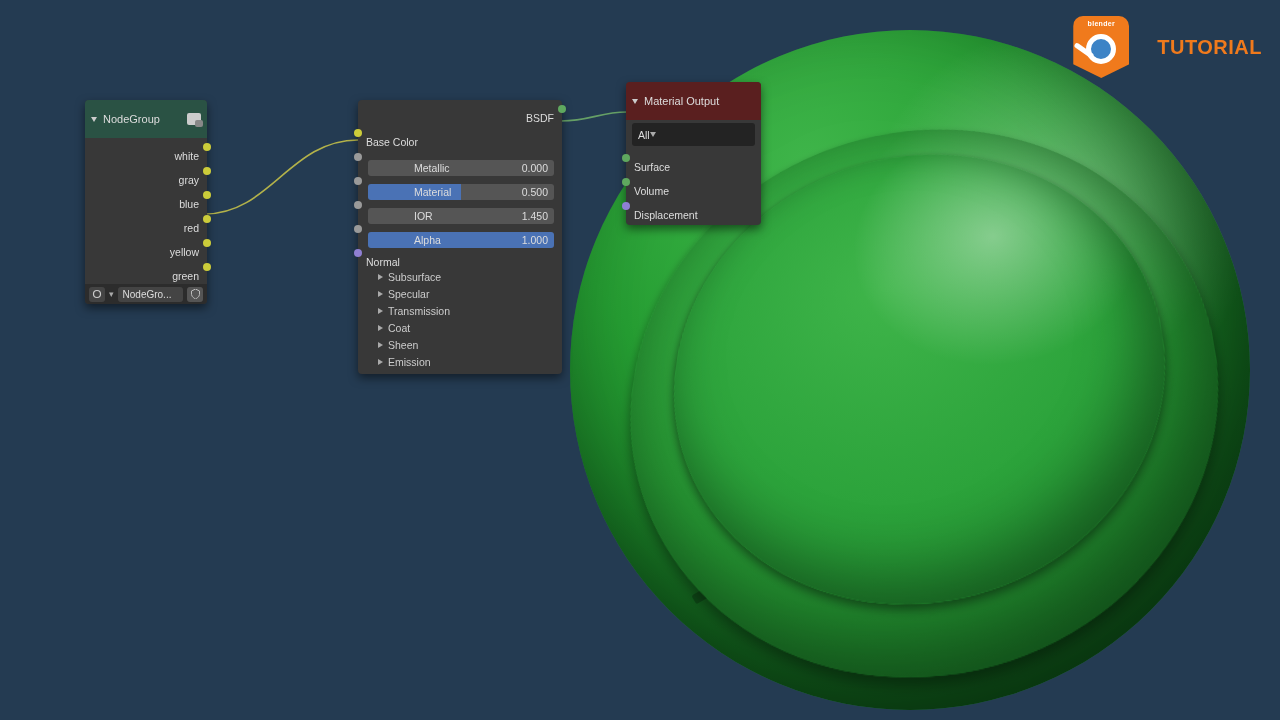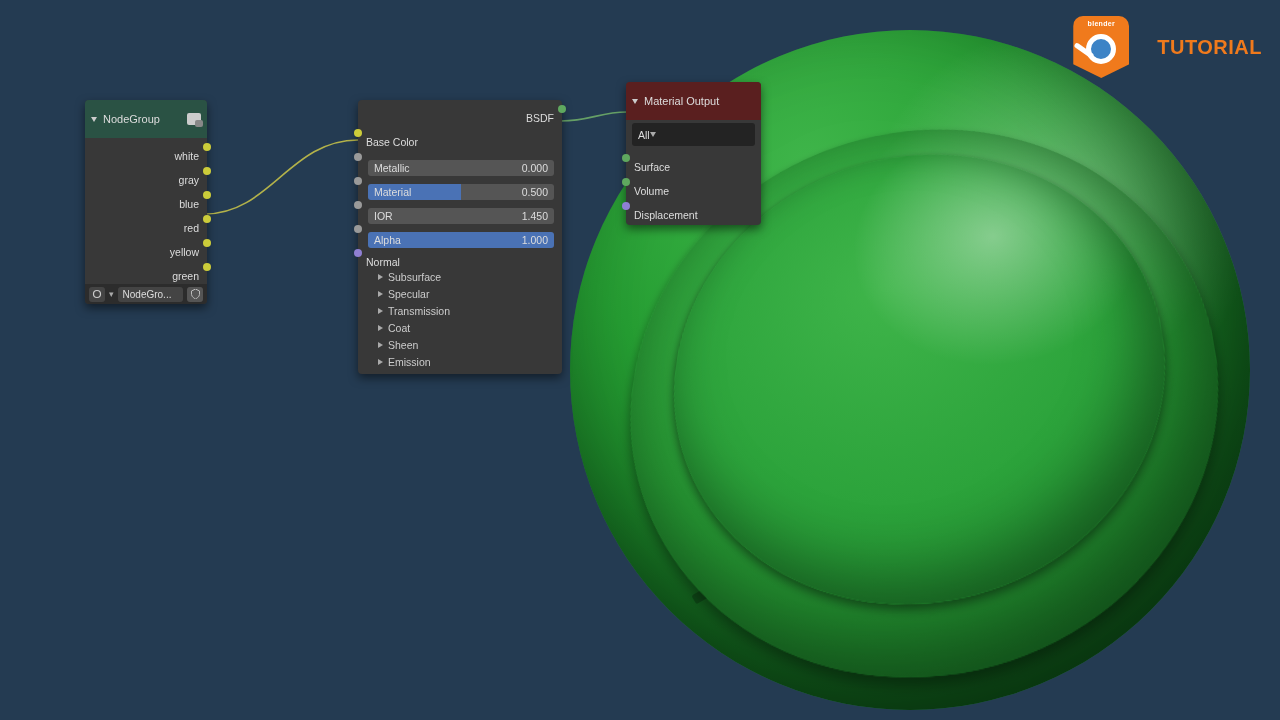--- a/index.html
+++ b/index.html
@@ -54,21 +54,21 @@
   .row { display:flex; height:18px; padding:12px 8px; position:relative; font-size:10.5px; }
   .row.r-right { justify-content:flex-end; }
   .socket { position:absolute; width:8px; height:8px; border-radius:50%; top:5px; }
   .s-right { right:-4px; }
   .s-left  { left:-4px; }
   .c-yellow { background:#cccc3a; }
   .c-gray   { background:#9a9a9a; }
   .c-green  { background:#5fa85f; }
   .c-purple { background:#8f7fd3; }
   .slider { flex:1; height:16px; background:#555; border-radius:3px; display:flex; align-items:center; justify-content:space-between; padding:0 6px; margin-left:2px; }
-  .slider .lab { color:#ddd; }
+  .slider .lab { color:#ddd;margin-left:40px; }
   .slider .val { color:#ddd; }
   .slider.filled { background:linear-gradient(to right,#4a72b5 0%,#4a72b5 var(--f),#555 var(--f),#555 100%); }
   .sub { display:flex; align-items:center; height:17px; padding-left:20px; font-size:10.5px; color:#ccc;}
   .sub::before { content:""; display:inline-block; width:0; height:0; border-top:3px solid transparent; border-bottom:3px solid transparent; border-left:5px solid #aaa; margin-right:5px; }
 
   
   .ng-footer { height:20px; background:#2c2c2c; display:flex; align-items:center; padding:0 4px; gap:4px; border-radius:0 0 4px 4px; margin-top:2px;}
   .ng-chip { flex:1; background:#444; height:15px; border-radius:3px; display:flex; align-items:center; padding:0 5px; font-size:10px; overflow:hidden; white-space:nowrap;}
   .ng-btn { width:16px; height:15px; border-radius:3px; background:#444; display:flex; align-items:center; justify-content:center;}
   .ng-btn.sel { background:#555; }

